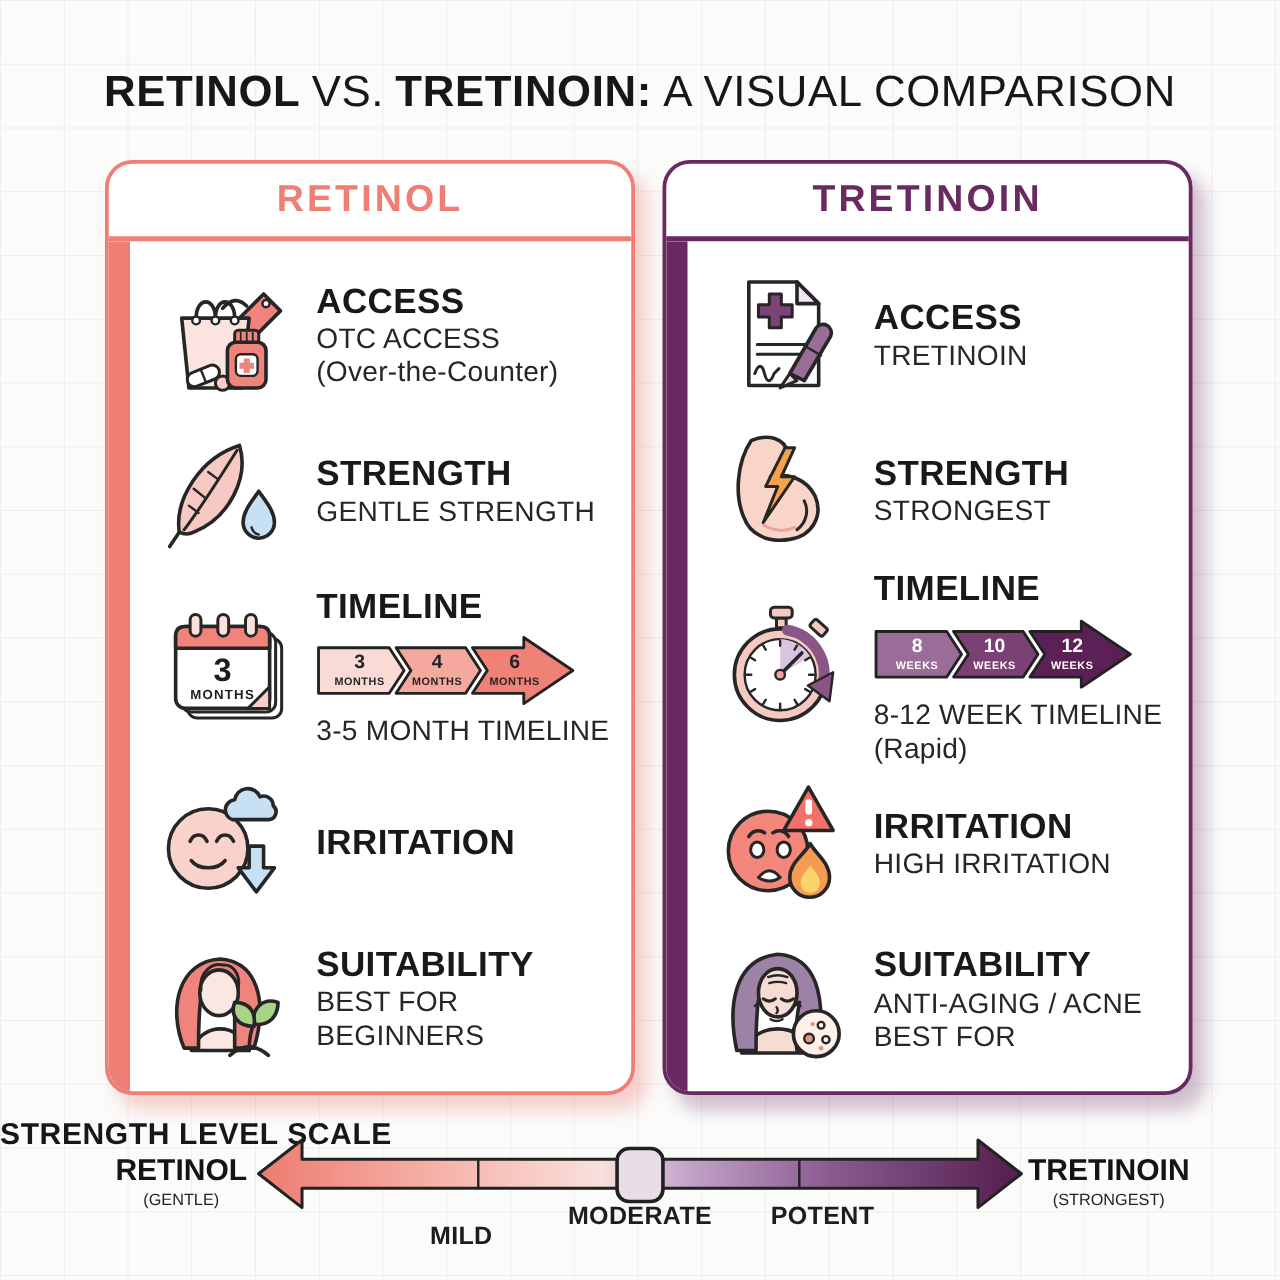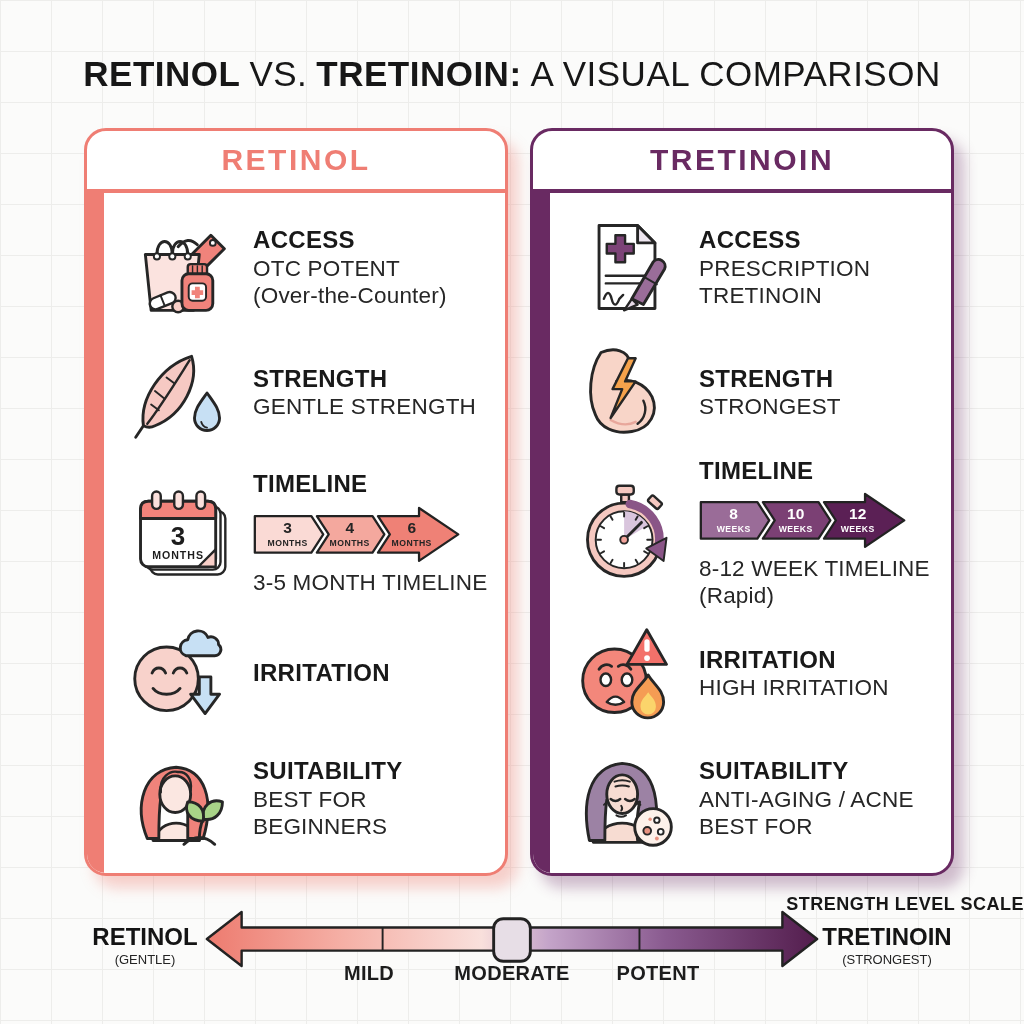--- a/index.html
+++ b/index.html
@@ -43,36 +43,36 @@
   .tretinoin .card-stripe { background:#692A62; }
   .rows {
     position:absolute; inset:0; padding:12px 14px 12px 38px;
     display:flex; flex-direction:column;
   }
   .row { flex:1; display:flex; align-items:center; gap:16px; }
   .row.timeline-row { flex:1.25; }
   .icon-box { width:112px; height:112px; flex-shrink:0; display:flex; align-items:center; justify-content:center; }
   .icon-box svg { width:106px; height:106px; }
   .row-text { display:flex; flex-direction:column; }
-  .row-label { font-size:24px; font-weight:800; letter-spacing:.3px; color:#191919; line-height:1.2; }
+  .row-label { font-size:28px; font-weight:800; letter-spacing:.3px; color:#191919; line-height:1.2; }
   .row-line  { font-size:22.5px; font-weight:500; color:#262626; line-height:1.2; letter-spacing:.2px; }
   .arrow-strip { margin:6px 0 7px 0; }
   .arrow-strip svg { display:block; width:208px; height:57px; }
   
   .scale-title {
-    position:absolute; top:894px; left:0; width:100%; text-align:right;
-    font-size:18px; font-weight:800; letter-spacing:.5px; color:#171717;
+    position:absolute; top:894px; left:0; width:100%; text-align:left;
+    font-size:24px; font-weight:800; letter-spacing:.5px; color:#171717;
   }
   .scale-wrap { position:absolute; top:906px; left:203px; width:618px; height:100px; }
   .scale-wrap svg.scale-svg { display:block; width:618px; height:68px; }
   .tick-label {
     position:absolute; top:56px; transform:translateX(-50%);
     font-size:20px; font-weight:600; color:#1d1d1d; letter-spacing:.3px; white-space:nowrap;
   }
-  .tick-mild { left:166px; } .tick-moderate { left:309px; } .tick-potent { left:455px; }
+  .tick-mild { left:166px;margin-top:16px; } .tick-moderate { left:309px; } .tick-potent { left:455px; }
   .scale-side { position:absolute; width:150px; text-align:center; top:922px; line-height:1.25; }
   .scale-side .side-main { font-size:24px; font-weight:800; color:#141414; }
   .scale-side .side-sub  { font-size:13px; font-weight:400; color:#232323; }
   .scale-side.left  { left:70px; }
   .scale-side.right { left:812px; }
   
   svg text { font-family:"Liberation Sans", sans-serif; }
   .seg-num  { font-size:17px; font-weight:800; }
   .seg-unit { font-size:9.5px; font-weight:700; letter-spacing:.5px; }
   .cal-num  { font-size:27px; font-weight:800; }
@@ -113,21 +113,21 @@
                 <circle cx="52" cy="96" r="6" fill="#F8CFC8" stroke="#262626" stroke-width="2.5"></circle>
                 <rect x="62" y="52" width="20" height="12" rx="3" fill="#F0837B" stroke="#262626" stroke-width="2.5"></rect>
                 <path d="M67,54 v8 M72,54 v8 M77,54 v8" stroke="#262626" stroke-width="1.5"></path>
                 <rect x="56" y="62" width="32" height="38" rx="7" fill="#F0837B" stroke="#262626" stroke-width="3"></rect>
                 <rect x="63" y="72" width="18" height="18" rx="4" fill="#fff" stroke="#262626" stroke-width="2"></rect>
                 <path d="M69.5,75.5 h5 v3.5 h3.5 v5 h-3.5 v3.5 h-5 v-3.5 h-3.5 v-5 h3.5 Z" fill="#F0837B"></path>
               </svg>
             </div>
             <div class="row-text">
               <div class="row-label">ACCESS</div>
-              <div class="row-line">OTC POTENT</div>
+              <div class="row-line">OTC ACCESS</div>
               <div class="row-line">(Over-the-Counter)</div>
             </div>
           </div>
 
           <div class="row">
             <div class="icon-box">
               <svg viewBox="0 0 110 110" fill="none" stroke-linejoin="round" stroke-linecap="round">
                 <path d="M16,90 C12,62 34,28 66,18 C74,44 58,78 28,90 C24,92 20,92 16,90 Z" fill="#F6C9C3" stroke="#262626" stroke-width="3"></path>
                 <path d="M20,88 C34,70 50,44 64,22" stroke="#262626" stroke-width="2.5"></path>
                 <path d="M38,62 L28,54 M48,46 L40,40 M32,74 L24,68" stroke="#262626" stroke-width="2"></path>
@@ -228,21 +228,20 @@
                 <path d="M43,22 h10 v9 h9 v10 h-9 v9 h-10 v-9 h-9 v-10 h9 Z" fill="#7C4377" stroke="#262626" stroke-width="2.5"></path>
                 <path d="M33,64 H74 M33,72 H74" stroke="#262626" stroke-width="2.5"></path>
                 <path d="M31,88 c3,-8 6,-8 8,0 c2,8 5,8 8,0 l4,-4" stroke="#262626" stroke-width="2.5"></path>
                 <path d="M60,88 L82,50 a7,7 0 0 1 12,7 L72,94 Z" fill="#9A6D99" stroke="#262626" stroke-width="3"></path>
                 <path d="M60,88 L52,100 L66,94 Z" fill="#E8DCEA" stroke="#262626" stroke-width="2.5"></path>
                 <path d="M74,66 L86,73" stroke="#262626" stroke-width="2"></path>
               </svg>
             </div>
             <div class="row-text">
               <div class="row-label">ACCESS</div>
-              <div class="row-line">PRESCRIPTION</div>
               <div class="row-line">TRETINOIN</div>
             </div>
           </div>
 
           <div class="row">
             <div class="icon-box">
               <svg viewBox="0 0 110 110" fill="none" stroke-linejoin="round" stroke-linecap="round">
                 <path d="M28,14 C42,8 56,12 58,24 C59,34 52,42 44,44 C58,40 74,46 81,60 C88,76 79,93 60,96 C42,99 27,92 22,78 C14,60 16,32 28,14 Z" fill="#F8D5C8" stroke="#262626" stroke-width="3"></path>
                 <path d="M72,64 C76,72 74,82 66,88" stroke="#262626" stroke-width="2.5"></path>
                 <path d="M38,84 Q52,92 64,86" stroke="#E8A79B" stroke-width="2.5"></path>

